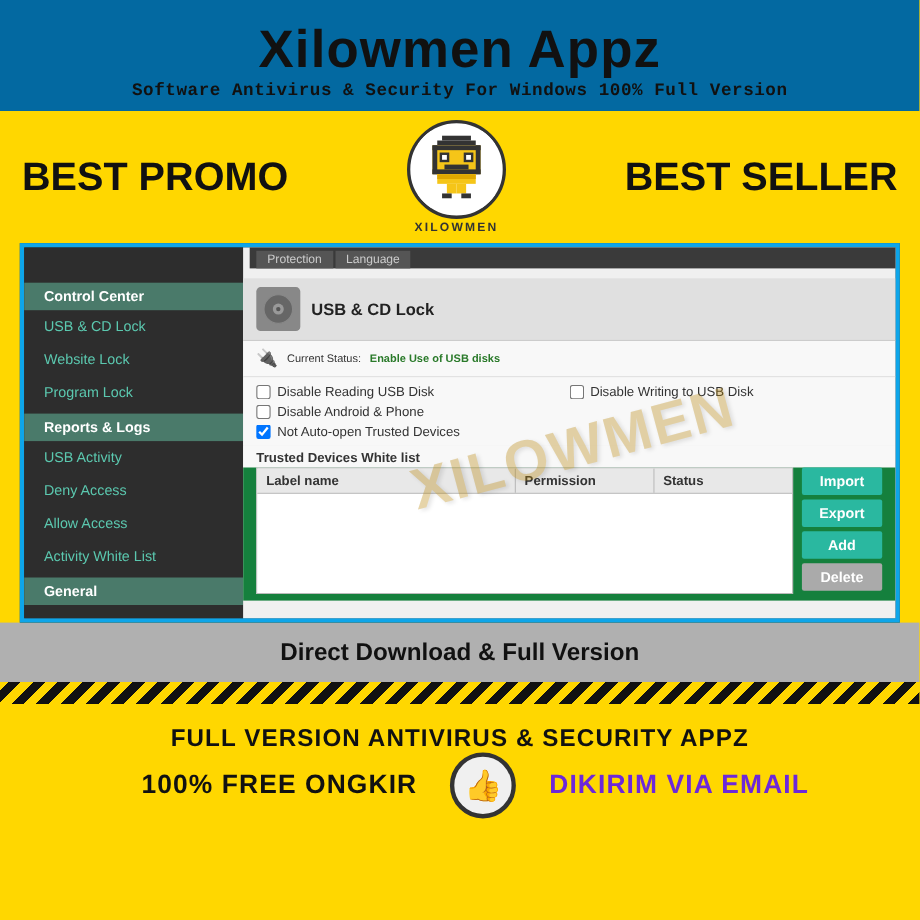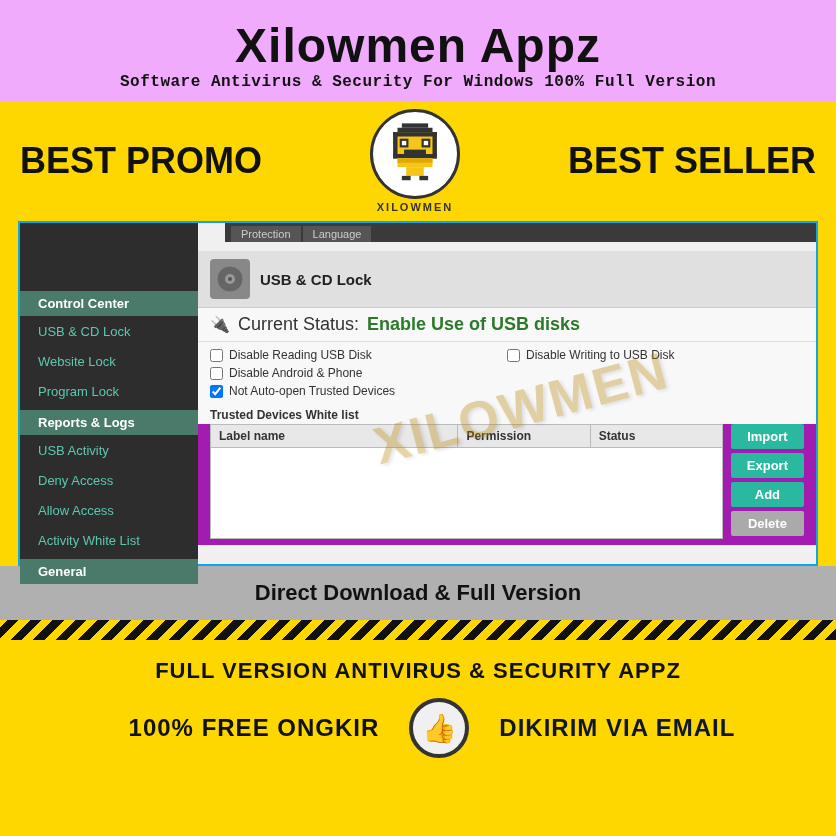--- a/index.html
+++ b/index.html
@@ -6,21 +6,21 @@
     body {
       width: 836px;
       height: 836px;
       overflow: hidden;
       background: #FFD700;
       font-family: Arial, sans-serif;
     }
 
     
     .top-section {
-      background: #f0abfc;
+      background: #0369a1;
       text-align: center;
       padding: 18px 10px 10px;
     }
     .app-title {
       font-size: 48px;
       font-weight: 900;
       color: #111;
       font-family: Arial Black, Arial, sans-serif;
       letter-spacing: 1px;
     }
@@ -80,33 +80,32 @@
       margin-top: 2px;
     }
 
     
     .app-window-wrapper {
       background: #FFD700;
       padding: 0 18px;
     }
     .app-window {
       background: #2d2d2d;
-      border: 2px solid #0ea5e9;
+      border: 4px solid #0ea5e9;
       display: flex;
       height: 345px;
       position: relative;
     }
 
     
     .sidebar {
-      width: 178px;
+      width: 199px;
       background: #2d2d2d;
       flex-shrink: 0;
       padding-top: 28px;
-      margin-top: 36px;
     }
     .sidebar-item {
       padding: 6px 0 6px 18px;
       cursor: pointer;
     }
     .sidebar-item span {
       font-size: 13px;
       color: #5bc8af;
     }
     .sidebar-group-title {
@@ -155,21 +154,21 @@
       align-items: center;
       padding: 6px 12px;
       gap: 8px;
       background: #f8f8f8;
       border-bottom: 1px solid #ddd;
     }
     .usb-small-icon {
       font-size: 16px;
     }
     .status-text {
-      font-size: 18px;
+      font-size: 10px;
       color: #333;
     }
     .status-enabled {
       color: #2a7a2a;
       font-weight: 600;
     }
 
     .checkboxes-area {
       padding: 4px 12px;
       background: #f8f8f8;
@@ -201,21 +200,21 @@
       font-size: 12px;
       font-weight: 700;
       color: #333;
       background: #f8f8f8;
     }
 
     .table-wrapper {
       display: flex;
       gap: 0;
       padding: 0 12px 6px;
-      background: #a21caf;
+      background: #15803d;
     }
     .device-table {
       flex: 1;
       border: 1px solid #bbb;
       background: #fff;
     }
     .table-header {
       display: flex;
       background: #e8e8e8;
       border-bottom: 1px solid #bbb;
@@ -298,21 +297,21 @@
     .bottom-section {
       background: #FFD700;
       padding: 18px 20px 12px;
     }
     .full-version-text {
       font-size: 22px;
       font-weight: 900;
       color: #111;
       font-family: Arial Black, Arial, sans-serif;
       text-align: center;
-      margin-bottom: 14px;
+      margin-bottom: 0;
       letter-spacing: 1px;
     }
     .ongkir-row {
       display: flex;
       align-items: center;
       justify-content: center;
       gap: 30px;
     }
     .ongkir-left {
       display: flex;
@@ -339,21 +338,21 @@
       font-size: 28px;
     }
     .ongkir-right {
       display: flex;
       align-items: center;
       gap: 10px;
     }
     .dikirim-text {
       font-size: 24px;
       font-weight: 900;
-      color: #0f172a;
+      color: #6d28d9;
       font-family: Arial Black, Arial, sans-serif;
       letter-spacing: 1px;
       text-align: right;
     }
 
     
     .stripe-band {
       height: 20px;
       background: repeating-linear-gradient(
         -45deg,

